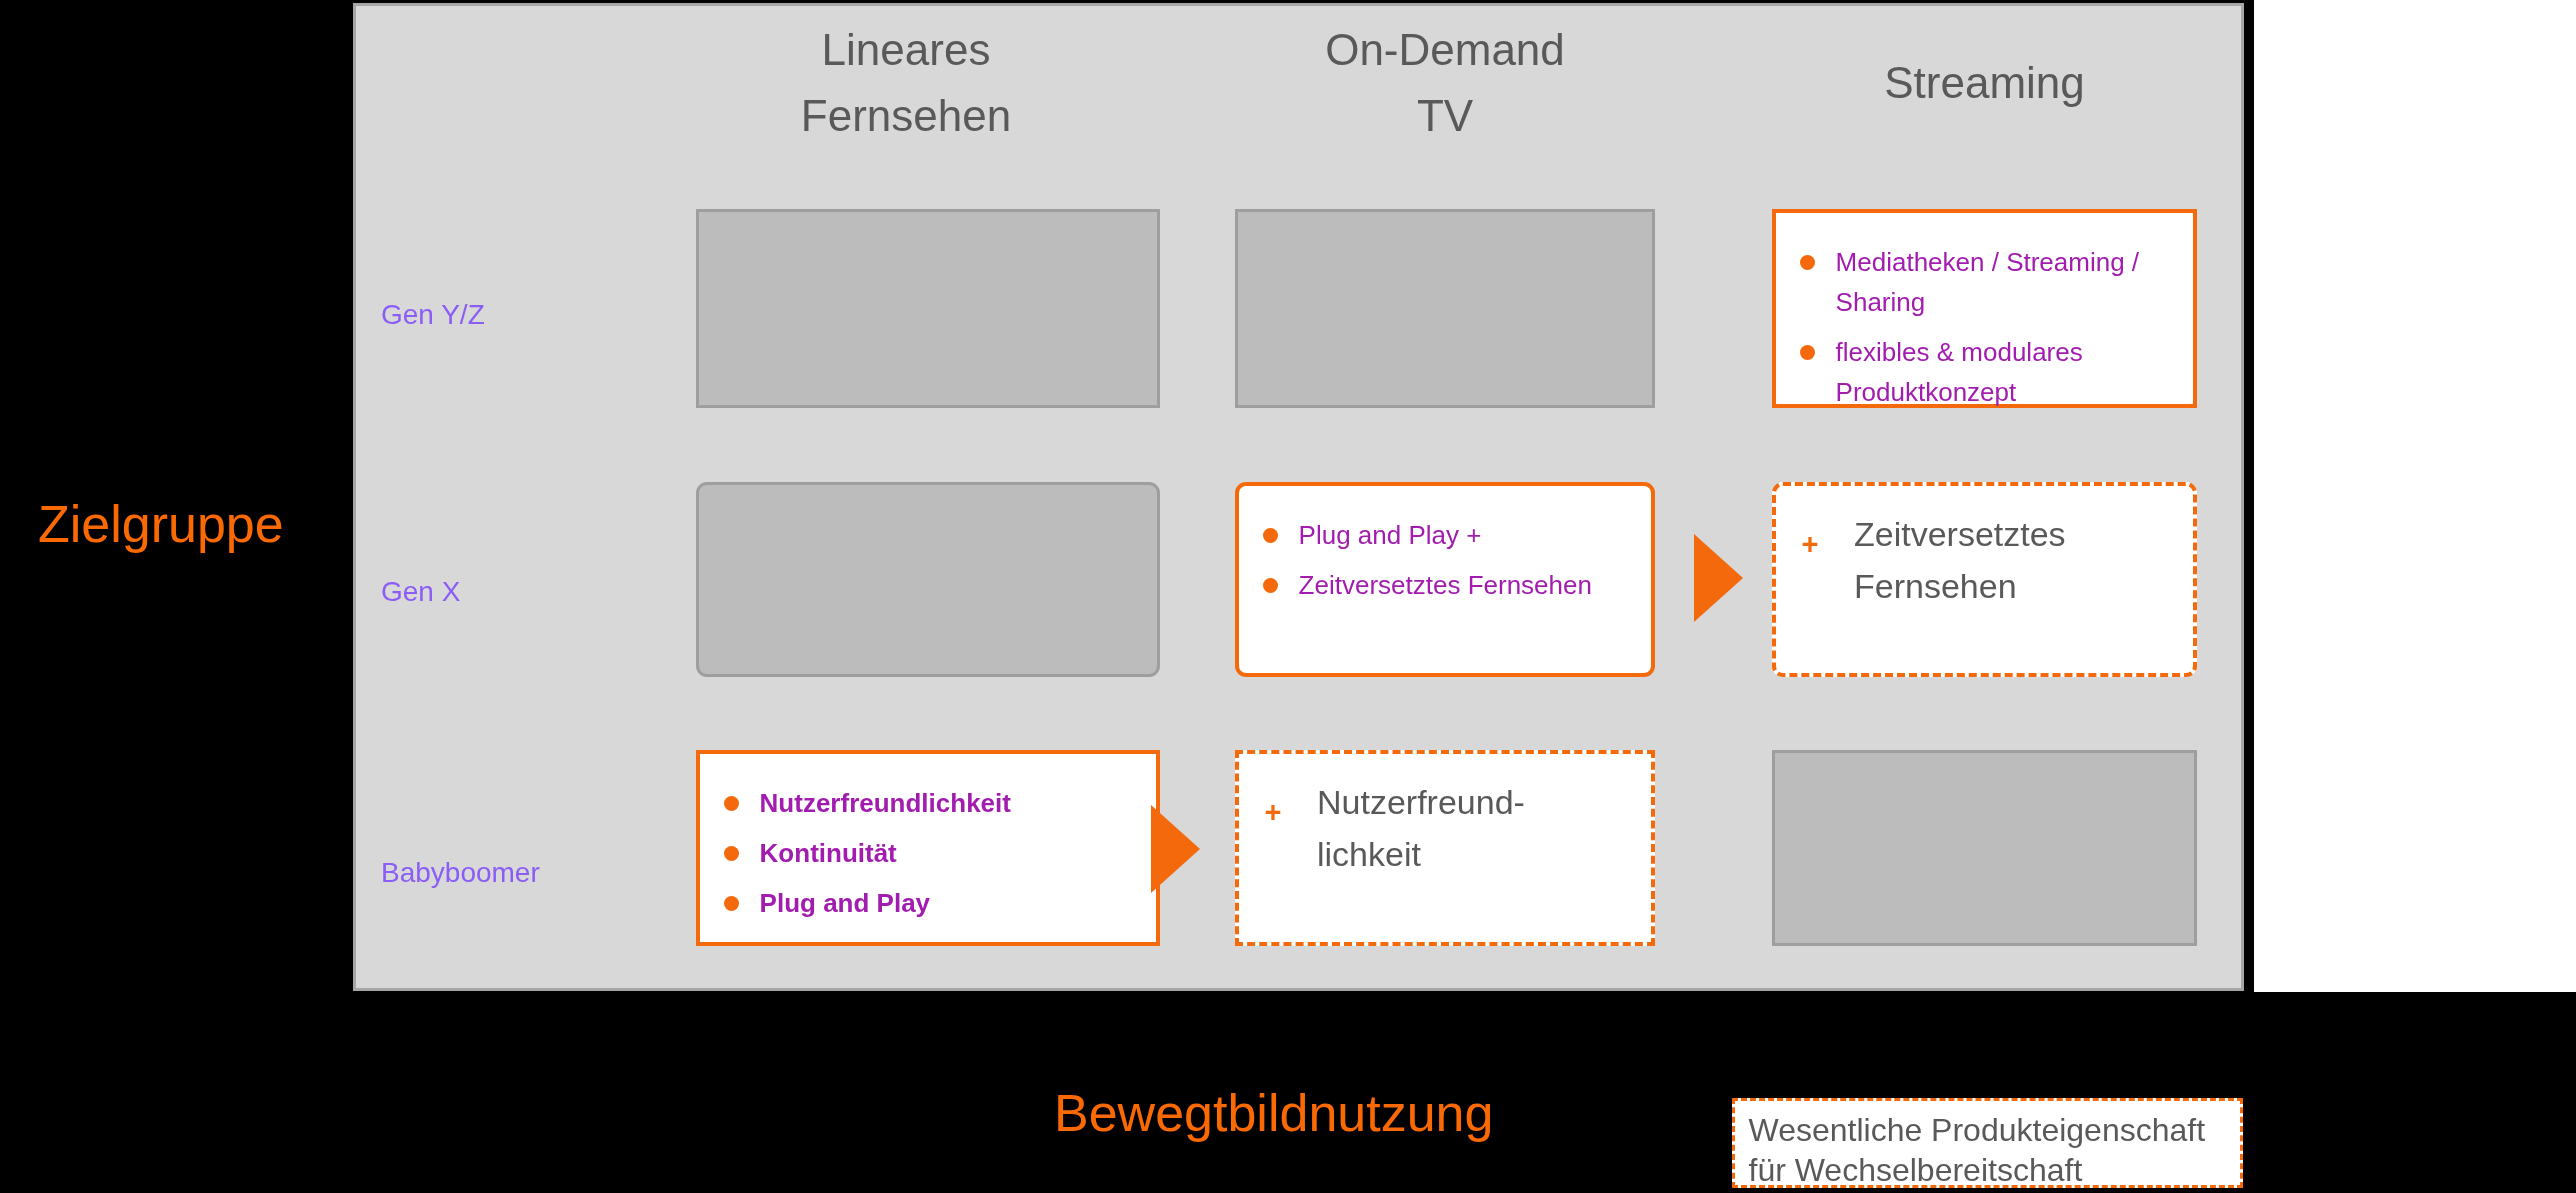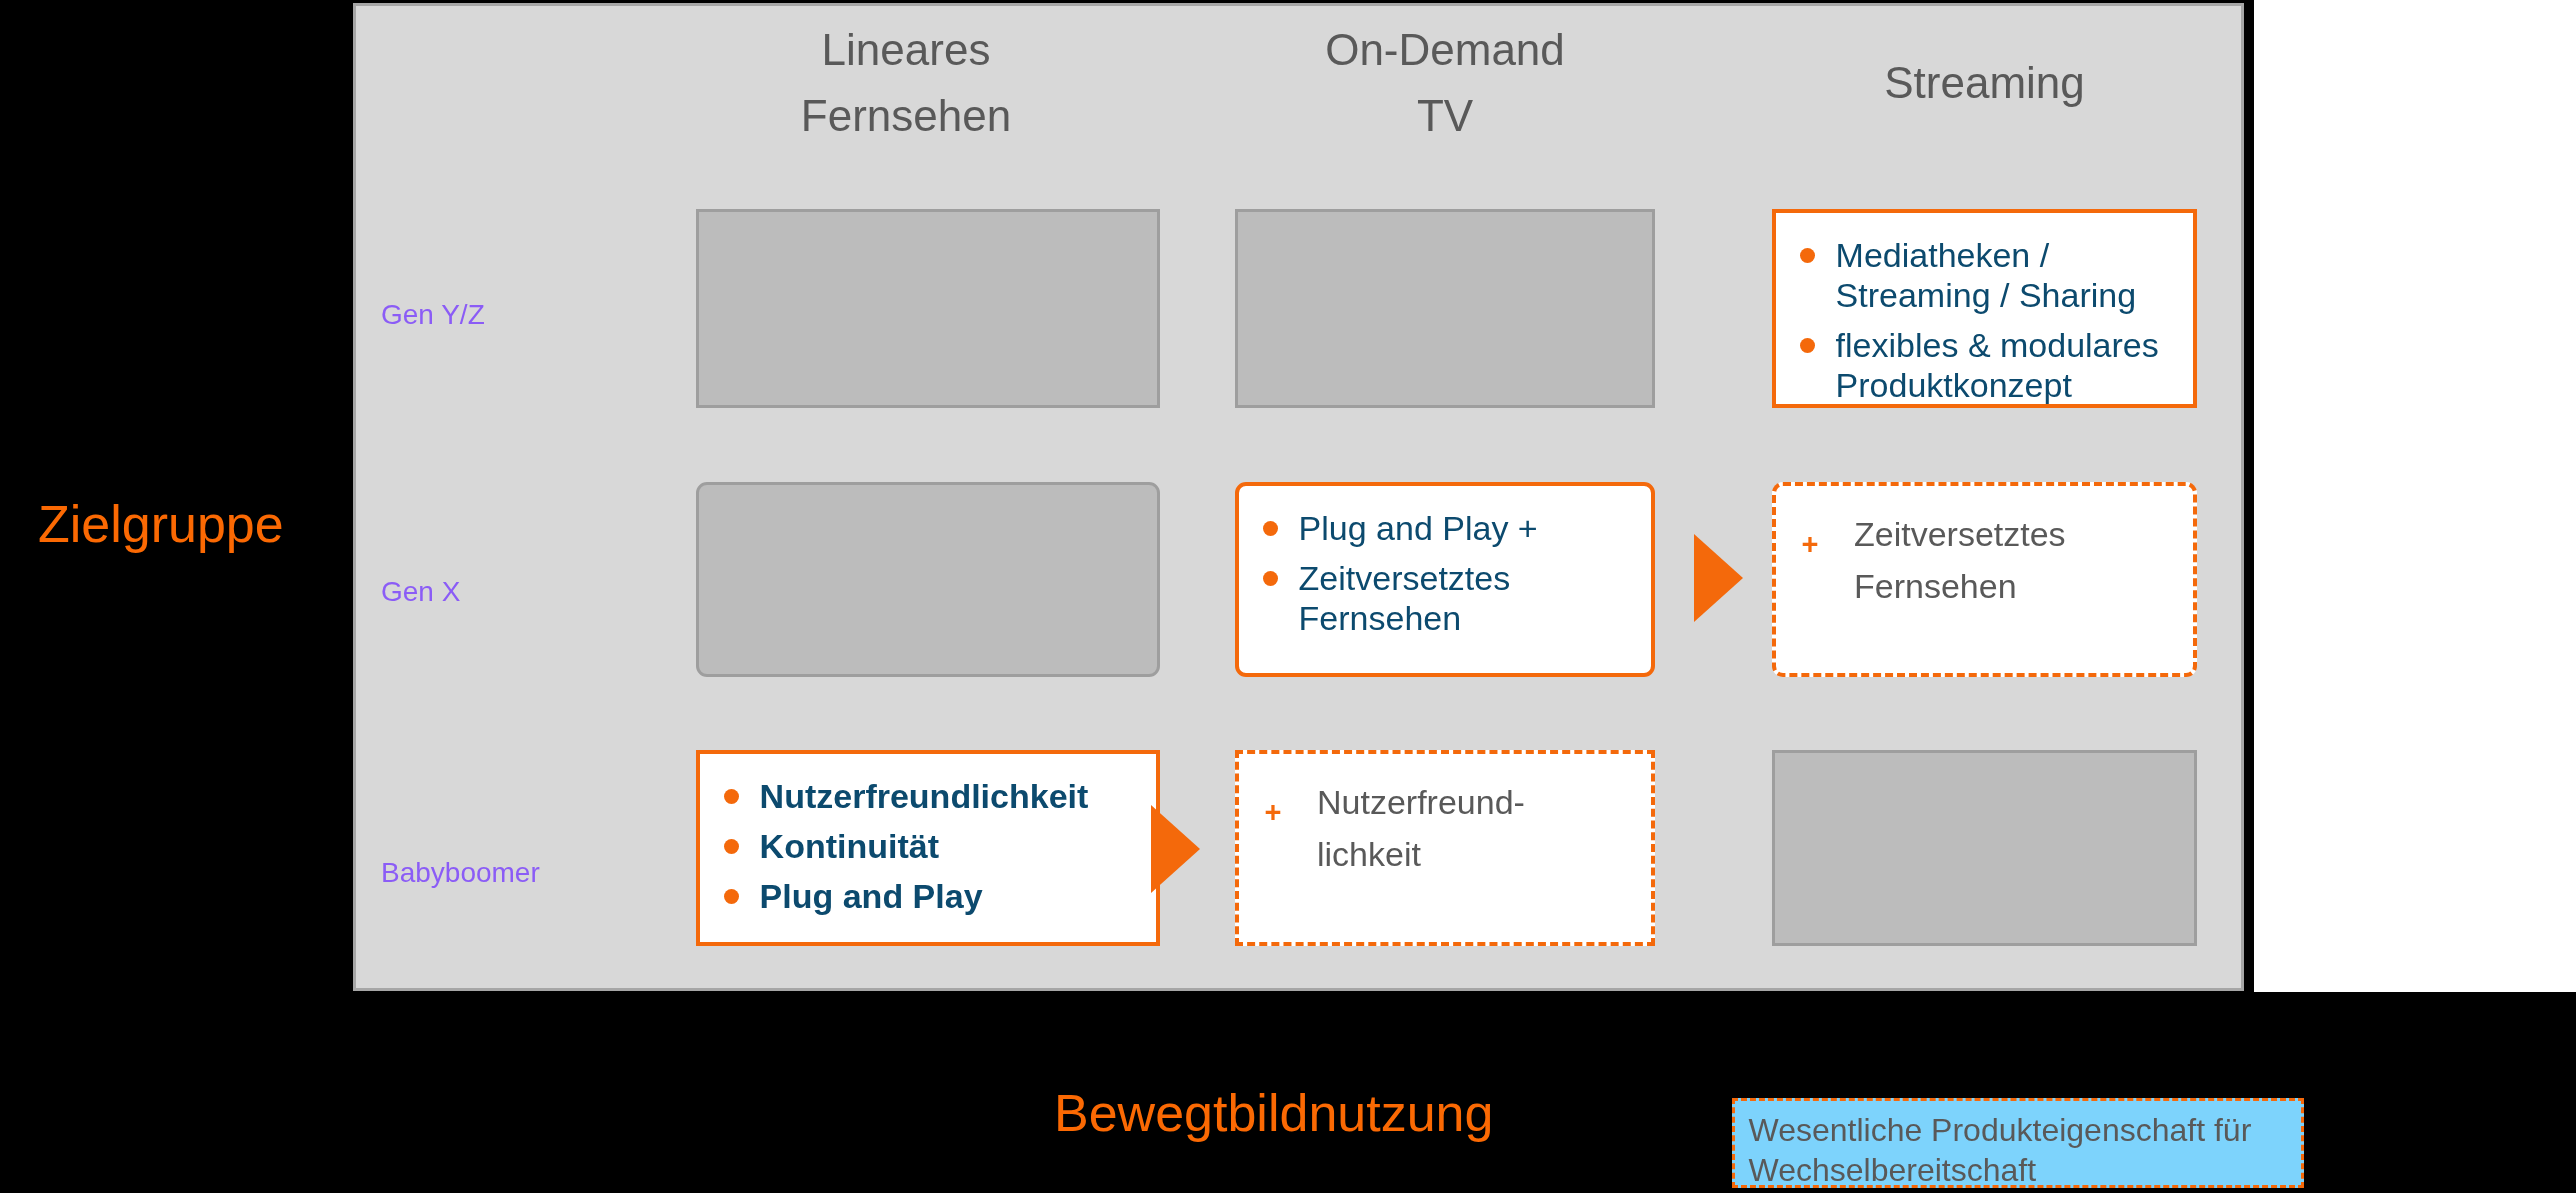--- a/index.html
+++ b/index.html
@@ -88,24 +88,25 @@
   }
   
   .cell ul {
     margin: 0;
     padding: 22px 13.5px 0 18.6px;
     list-style: none;
   }
   .cell li {
     position: relative;
     padding-left: 41px;
-    color: #0c4a6e;
-    font-size: 34px;
+    color: #a21caf;
+    font-size: 26px;
     line-height: 40px;
     margin-bottom: 10.2px;
+    margin-top: 7px;
   }
   .cell li::before {
     content: "";
     position: absolute;
     left: 5.1px;
     top: 12.7px;
     width: 15.2px;
     height: 15.2px;
     border-radius: 50%;
     background: #f4690b;
@@ -148,24 +149,24 @@
     white-space: nowrap;
     margin-top: 8px;
   }
   .axis-y { left: 38px;  top: 487px; }
   .axis-x { left: 1054px; top: 1076px; }
   
   .legend {
     position: absolute;
     left: 1732px;
     top: 1098px;
-    width: 572px;
+    width: 511px;
     height: 90px;
     box-sizing: border-box;
-    background: #7dd3fc;
+    background: #ffffff;
     border: 3.4px dashed #f4690b;
     padding: 8.5px 13.5px;
     color: #595959;
     font-size: 32px;
     line-height: 40px;
   }
 </style>
 </head>
 <body>
 

